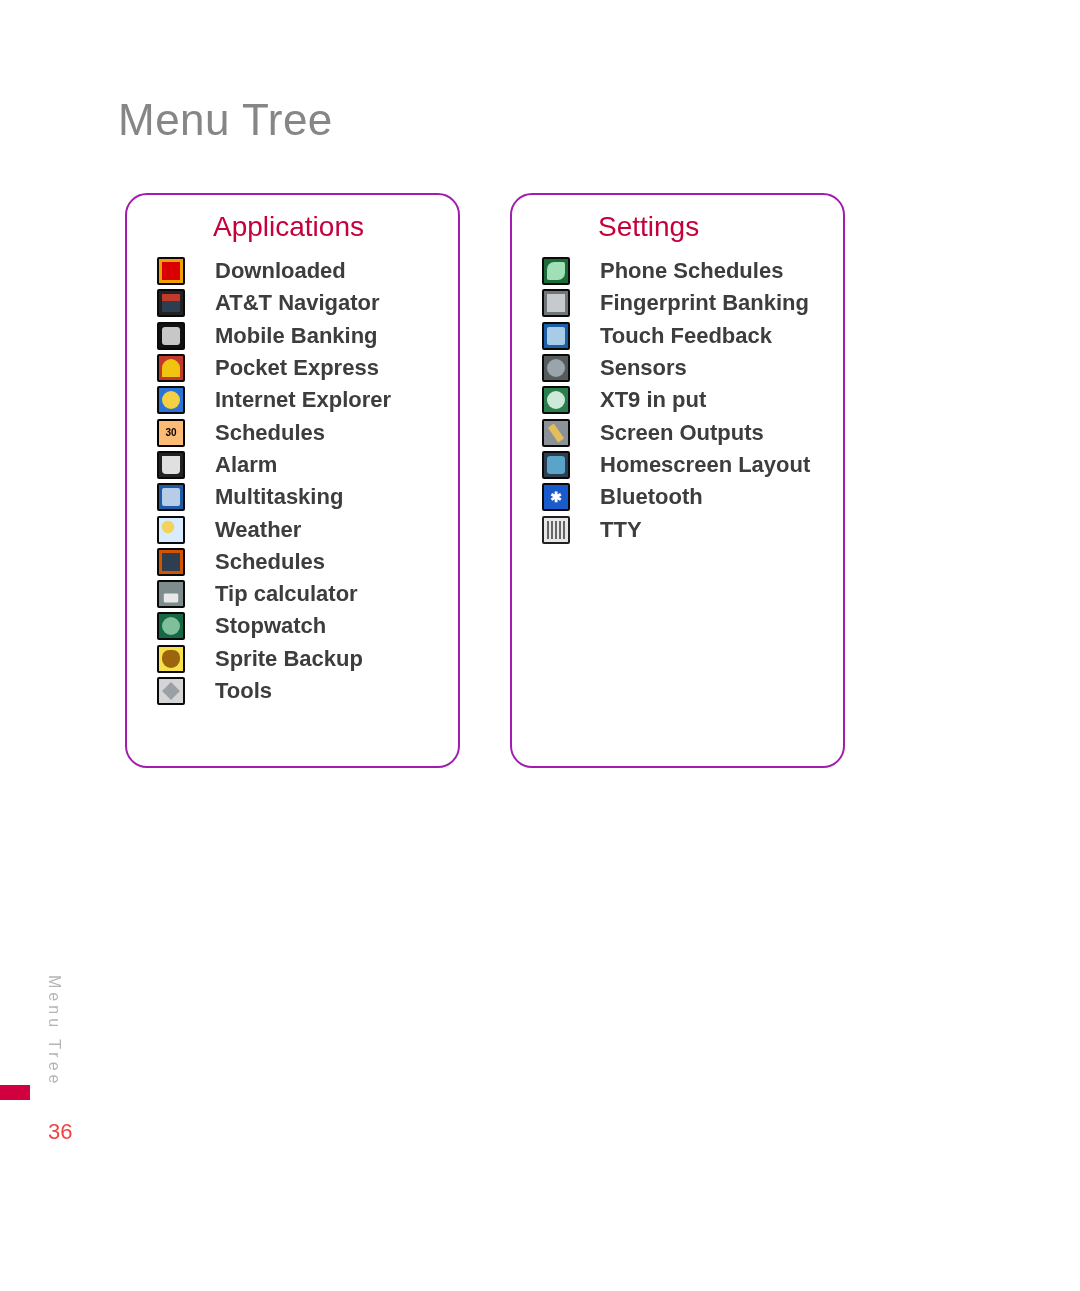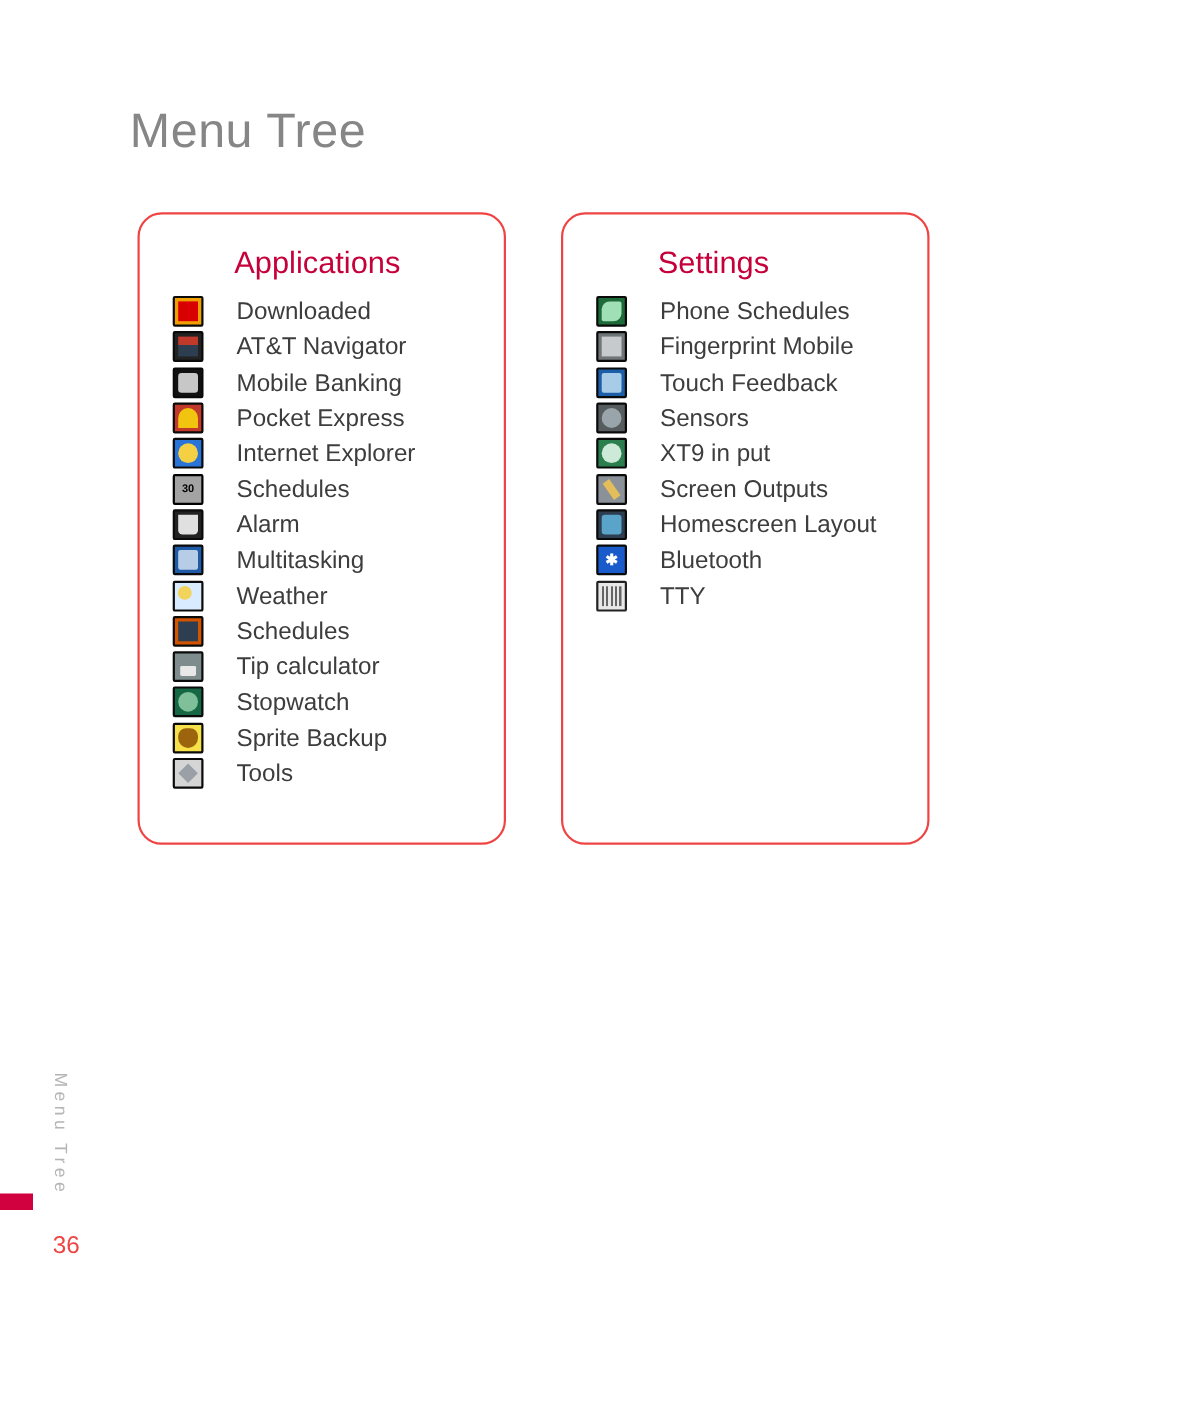--- a/index.html
+++ b/index.html
@@ -13,23 +13,23 @@
     position: absolute;
     left: 118px;
     top: 95px;
     font-size: 44px;
     font-weight: 300;
     color: #868686;
     letter-spacing: 0.5px;
   }
   .panel {
     position: absolute;
-    border: 2px solid #ef4444;
+    border: 2px solid #a21caf;
     border-radius: 22px;
-    padding: 28px 30px 28px 30px;
+    padding: 16px 30px 28px 30px;
   }
   .panel-apps {
     left: 125px;
     top: 193px;
     width: 335px;
     height: 575px;
   }
   .panel-settings {
     left: 510px;
     top: 193px;
@@ -63,34 +63,34 @@
     border-radius: 2px;
     flex-shrink: 0;
   }
   .icon-inner {
     width: 18px;
     height: 18px;
     display: inline-block;
   }
   .item-label {
     font-size: 22px;
-    font-weight: 400;
+    font-weight: 700;
     color: #3d3d3d;
   }
   
   .i-downloaded { background:#f0a000; }
   .i-downloaded .icon-inner { background:#d80000; }
   .i-att { background:#222; }
   .i-att .icon-inner { background:linear-gradient(180deg,#c0392b 40%,#2c3e50 40%); }
   .i-bank .icon-inner { background:#c7c7c7; border-radius:3px; }
   .i-pocket { background:#c0392b; }
   .i-pocket .icon-inner { background:#f1c40f; border-radius:50% 50% 0 0; }
   .i-ie { background:#2a74d8; }
   .i-ie .icon-inner { background:#f4d042; border-radius:50%; }
-  .i-sched { background:#a3a3a3; border-color:#000; }
+  .i-sched { background:#fdba74; border-color:#000; }
   .i-sched .icon-inner { font-size:10px; font-weight:700; color:#000; text-align:center; line-height:18px; font-family:Arial; }
   .i-alarm { background:#222; }
   .i-alarm .icon-inner { background:#e0e0e0; border-radius:0 0 4px 4px; position:relative; }
   .i-multi { background:#1e5aa6; }
   .i-multi .icon-inner { background:#b7cce6; border-radius:2px; }
   .i-weather { background:#d9ecff; }
   .i-weather .icon-inner { background:#f2d35b; border-radius:50%; transform:translate(-3px,-3px) scale(.7); }
   .i-calc { background:#d35400; }
   .i-calc .icon-inner { background:#2c3e50; }
   .i-tip { background:#7f8c8d; }
@@ -252,21 +252,21 @@
       <div class="item">
         <span class="icon i-phone">
             <span class="icon-inner"></span>
           </span>
         <span class="item-label">Phone Schedules</span>
       </div>
       <div class="item">
         <span class="icon i-finger">
             <span class="icon-inner"></span>
           </span>
-        <span class="item-label">Fingerprint Mobile</span>
+        <span class="item-label">Fingerprint Banking</span>
       </div>
       <div class="item">
         <span class="icon i-touch">
             <span class="icon-inner"></span>
           </span>
         <span class="item-label">Touch Feedback</span>
       </div>
       <div class="item">
         <span class="icon i-sensors">
             <span class="icon-inner"></span>

